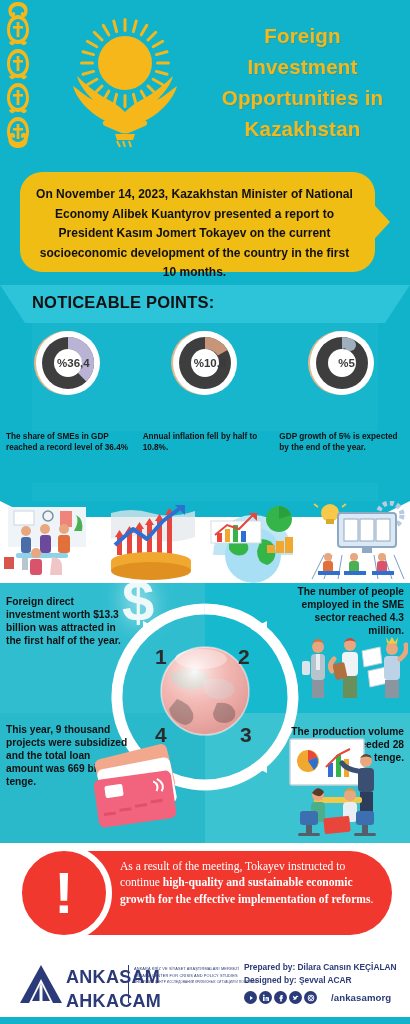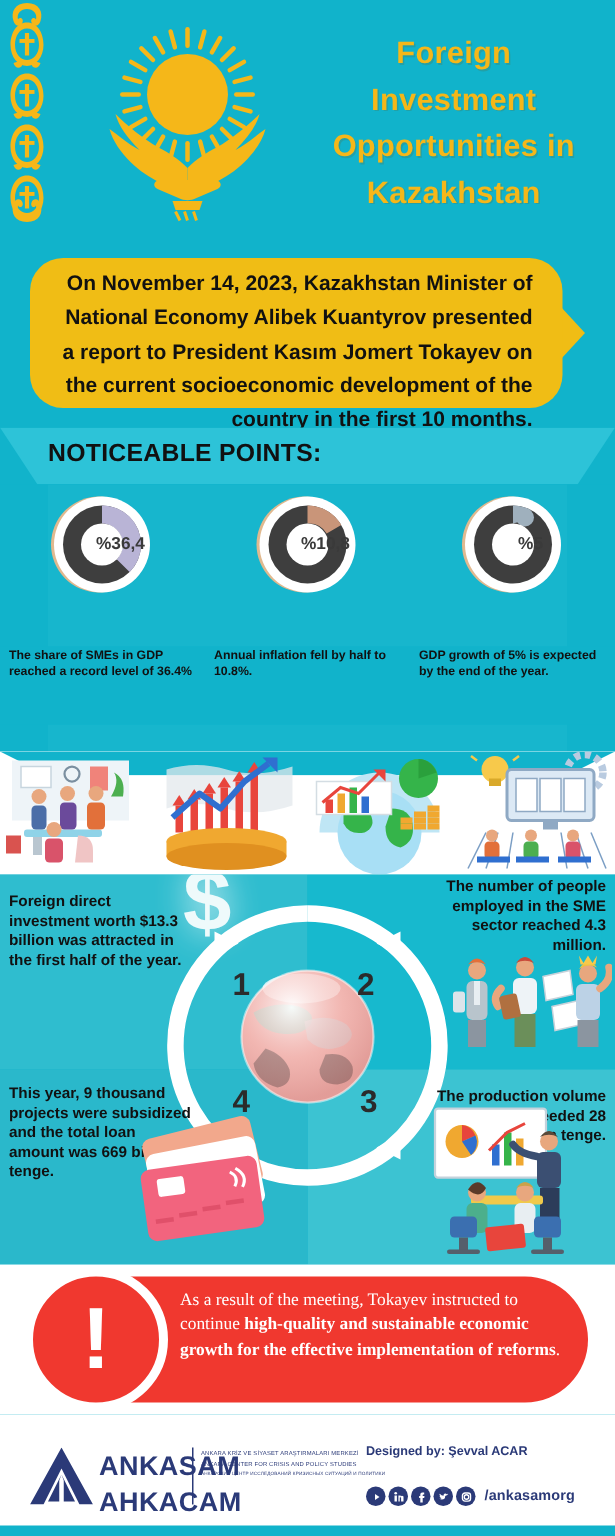--- a/index.html
+++ b/index.html
@@ -24,22 +24,22 @@
   }
 
   
   .callout-wrap { position:relative; width:410px; height:125px; background:#11b3cb; }
   .callout {
     position:absolute; left:20px; top:12px; width:355px; height:100px;
     background:#f0bd15; border-radius:22px;
     display:flex; align-items:center; justify-content:center;
   }
   .callout-text {
-    color:#111; font-weight:bold; font-size:14px; line-height:1.62;
-    text-align:right; padding:0 20px 0 14px;margin-top:24px;
+    color:#111; font-weight:bold; font-size:12px; line-height:1.62;
+    text-align:center; padding:0 20px 0 14px;margin-top:24px;
   }
   .callout-arrow {
     position:absolute; left:366px; top:36px; width:0; height:0;
     border-top:26px solid transparent; border-bottom:26px solid transparent;
     border-left:24px solid #f0bd15;
   }
 
   
   .np-band { position:relative; width:410px; height:38px; background:#11b3cb; }
   .np-band-inner {
@@ -51,21 +51,21 @@
     position:absolute; left:32px; top:8px;
     font-size:16.5px; font-weight:bold; color:#111; letter-spacing:.2px;
   }
   .np-body { position:relative; width:410px; height:108px; background:#11b3cb; }
   .np-panel { position:absolute; left:32px; top:0; width:346px; height:108px; background:#17b6cd; }
   .donuts { position:absolute; left:0; top:0; width:410px; height:108px; display:flex; }
   .donut-cell { flex:1; display:flex; flex-direction:column; align-items:center; }
   .donut { position:relative; width:72px; height:72px; margin-top:4px; }
   .donut svg { display:block; }
   .donut-label {
-    position:absolute; left:12px; top:0; width:72px; height:72px;
+    position:absolute; left:5px; top:0; width:72px; height:72px;
     display:flex; align-items:center; justify-content:center;
     font-size:11.5px; font-weight:bold; color:#3a3a3a;
   }
   .np-captions { position:relative; width:410px; height:52px; background:#11b3cb; display:flex; }
   .np-cap {
     flex:1; text-align:left; font-size:8.2px; font-weight:bold;
     color:#111; line-height:1.36; padding:0 6px;
   }
   .np-foot { position:relative; width:410px; height:18px; background:#11b3cb; }
   .np-foot-inner {
@@ -130,21 +130,21 @@
   .logo-name { font-size:18px; font-weight:bold; color:#2b3a78; letter-spacing:.3px; line-height:1.32; }
   .logo-rule { position:absolute; left:128px; top:22px; width:1.4px; height:38px; background:#2b3a78; }
   .logo-subs { position:absolute; left:134px; top:23px; width:108px; }
   .logo-sub { font-size:3.9px; color:#2b3a78; line-height:1.75; letter-spacing:.12px; white-space:nowrap; }
   .logo-sub.ru { font-size:3.1px; }
   .credits { position:absolute; left:244px; top:18px; }
   .credit-line { font-size:8.4px; font-weight:bold; color:#2b3a78; line-height:1.55; }
   .social-row { position:absolute; left:244px; top:48px; display:flex; align-items:center; gap:2px; }
   .soc { width:13px; height:13px; border-radius:50%; background:#2b3a78; display:flex; align-items:center; justify-content:center; }
   .soc svg { display:block; }
-  .handle { font-size:9.6px; font-weight:bold; color:#2b3a78; margin-left:4px; letter-spacing:.1px; }
+  .handle { font-size:9.6px; font-weight:bold; color:#2b3a78; margin-left:12px; letter-spacing:.1px; }
 </style>
 </head>
 <body>
 
 <div class="page">
 
   <div class="header">
 
     <svg class="ornament" viewBox="0 0 28 160">
       <g fill="#f5b719">
@@ -547,20 +547,21 @@
       <div class="logo-name">AHKACAM</div>
     </div>
     <div class="logo-rule"></div>
     <div class="logo-subs">
       <div class="logo-sub">ANKARA KRİZ VE SİYASET ARAŞTIRMALARI MERKEZİ</div>
       <div class="logo-sub">ANKARA CENTER FOR CRISIS AND POLICY STUDIES</div>
       <div class="logo-sub ru">АНКАРСКИЙ ЦЕНТР ИССЛЕДОВАНИЙ КРИЗИСНЫХ СИТУАЦИЙ И ПОЛИТИКИ</div>
     </div>
 
     <div class="credits">
+      <div class="credit-line">Prepared by: Dilara Cansın KEÇİALAN</div>
       <div class="credit-line">Designed by: Şevval ACAR</div>
     </div>
 
     <div class="social-row">
       <span class="soc">
         <svg width="8" height="8" viewBox="0 0 8 8">
             <polygon points="3,2 6,4 3,6" fill="#ffffff"></polygon>
           </svg>
       </span>
       <span class="soc">

